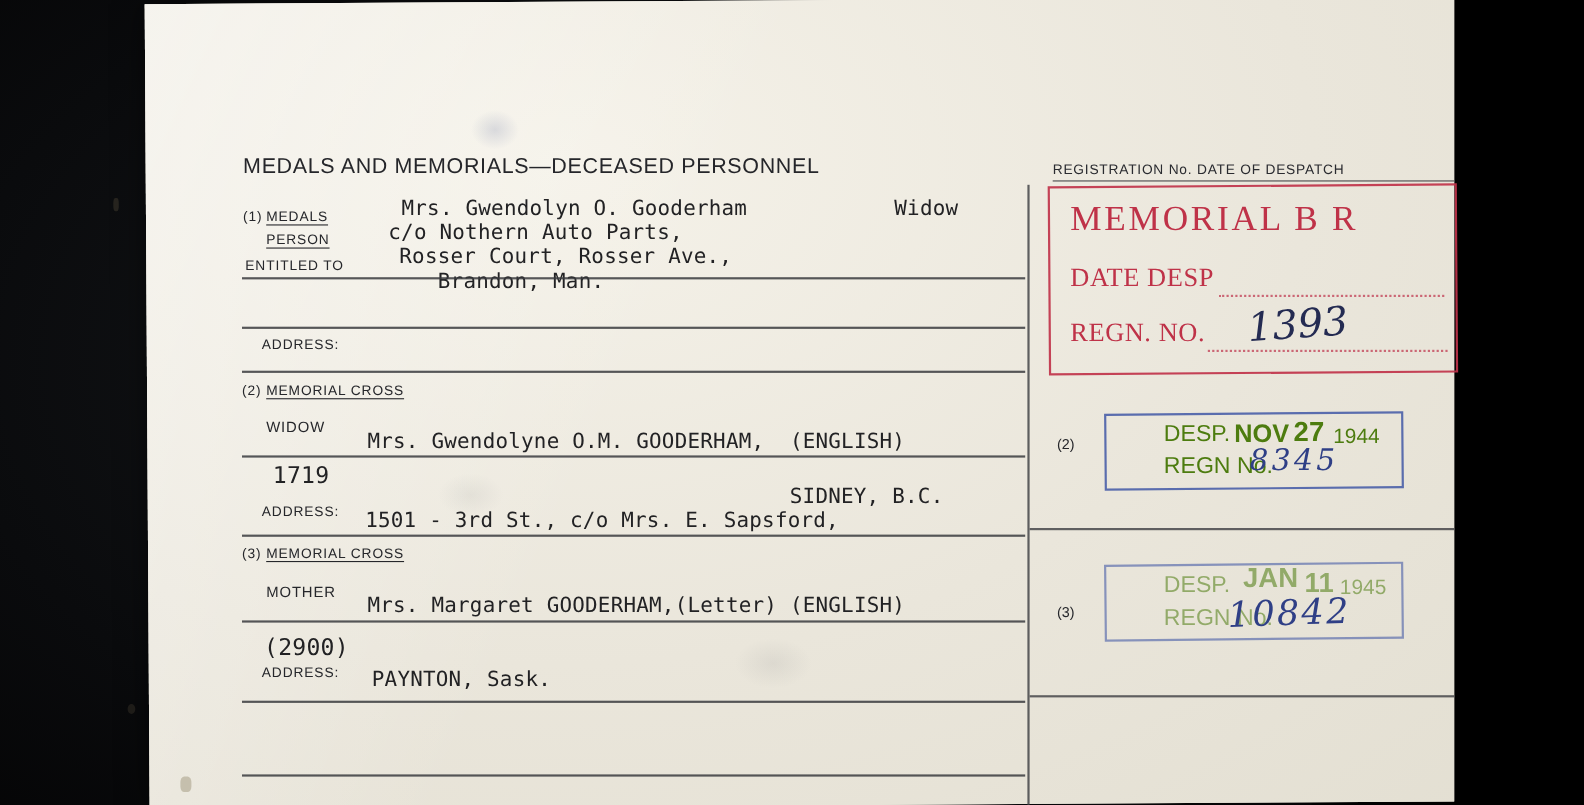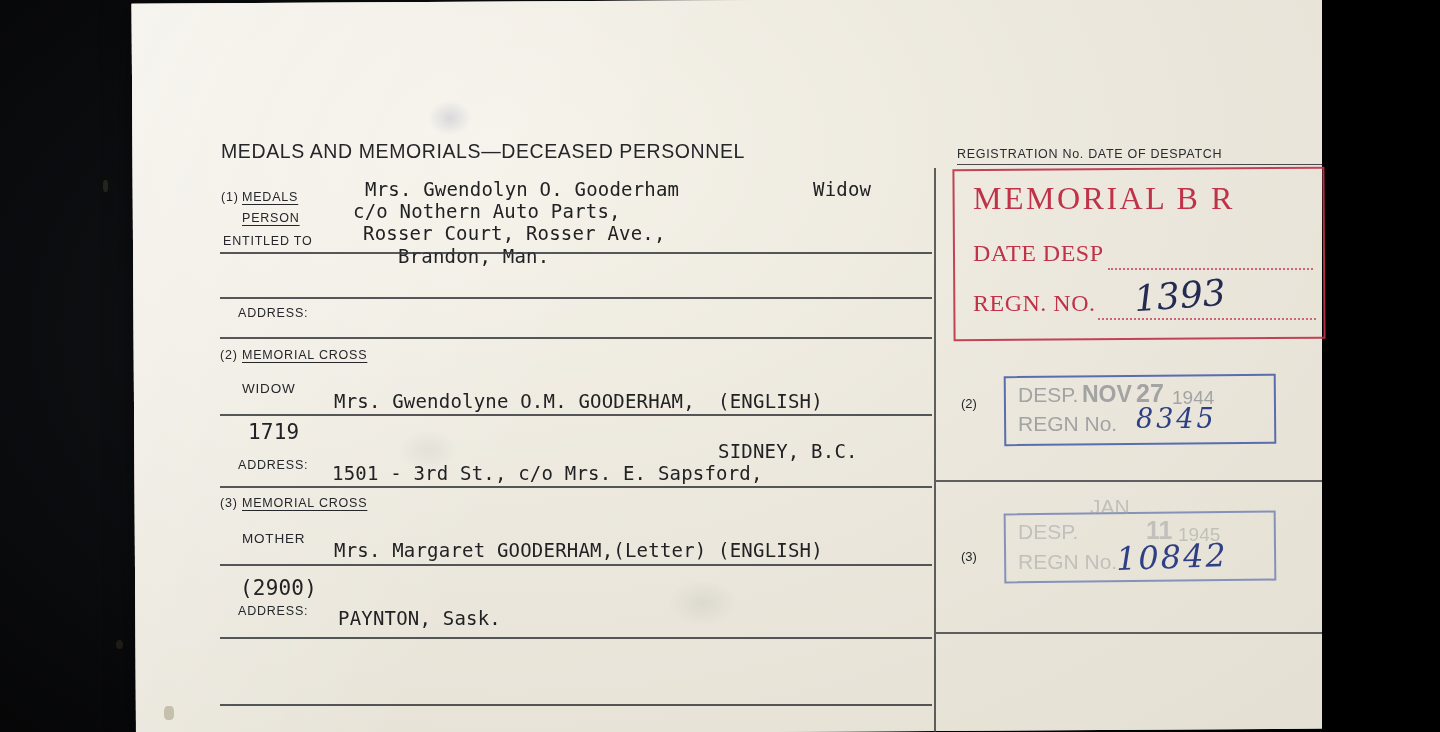--- a/index.html
+++ b/index.html
@@ -181,23 +181,24 @@
     left: 936px; top: 375px; width: 272px; height: 70px;
     transform: rotate(-0.5deg);
   }
   .blue-stamp.s3 {
     left: 936px; top: 512px; width: 272px; height: 70px;
     transform: rotate(-0.6deg);
     opacity: 0.62;
   }
   .blue-text {
     position: absolute;
-    color: #a3a3a3;
-    font-family: "Liberation Sans", sans-serif;
-    white-space: nowrap;
+    color: #4d7c0f;
+    font-family: "Liberation Sans", sans-serif;
+    white-space: nowrap;
+    margin-left: 40px;
   }
   .blue-text.light { opacity: 0.55; }
 
   .stamp-num {
     position: absolute;
     font-family: "Liberation Sans", sans-serif;
     font-size: 13px;
     color: #26272b;
   }
 
@@ -299,20 +300,20 @@
     <div class="blue-text" style="left:950px; top:383px; font-size:21px;">DESP.</div>
     <div class="blue-text" style="left:1014px; top:381px; font-size:23px; font-weight:bold;">NOV</div>
     <div class="blue-text" style="left:1068px; top:379px; font-size:25px; font-weight:bold;">27</div>
     <div class="blue-text" style="left:1104px; top:387px; font-size:19px;">1944</div>
     <div class="blue-text" style="left:950px; top:412px; font-size:21px;">REGN No.</div>
     <div class="ink" style="left:1068px; top:403px; font-size:27px; letter-spacing:3px;text-align:right;">8345</div>
 
     <div class="stamp-num" style="left:893px; top:549px;">(3)</div>
     <div class="blue-stamp s3"></div>
     <div class="blue-text light" style="left:950px; top:520px; font-size:21px;">DESP.</div>
-    <div class="blue-text light" style="left:1022px; top:495px; font-size:21px; font-weight:normal;">JAN</div>
+    <div class="blue-text light" style="left:1022px; top:512px; font-size:25px; font-weight:bold;">JAN</div>
     <div class="blue-text light" style="left:1078px; top:516px; font-size:25px; font-weight:bold;">11</div>
     <div class="blue-text light" style="left:1110px; top:524px; font-size:19px;">1945</div>
     <div class="blue-text light" style="left:950px; top:550px; font-size:21px;">REGN No.</div>
     <div class="ink" style="left:1048px; top:538px; font-size:32px; letter-spacing:2px; transform:rotate(-2deg);">10842</div>
 
   </div>
 </div>
 
 </body></html>

